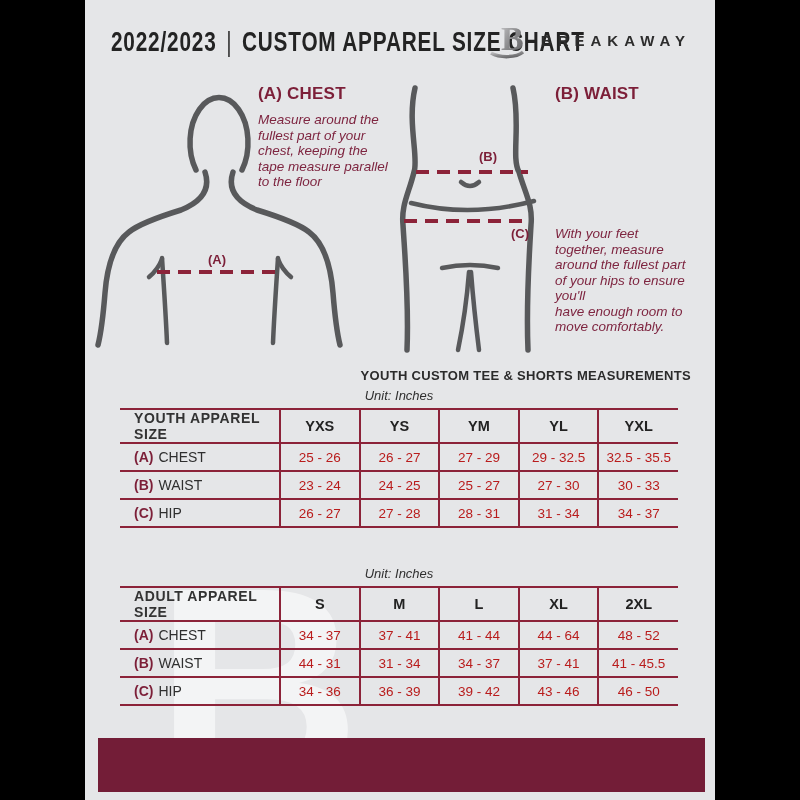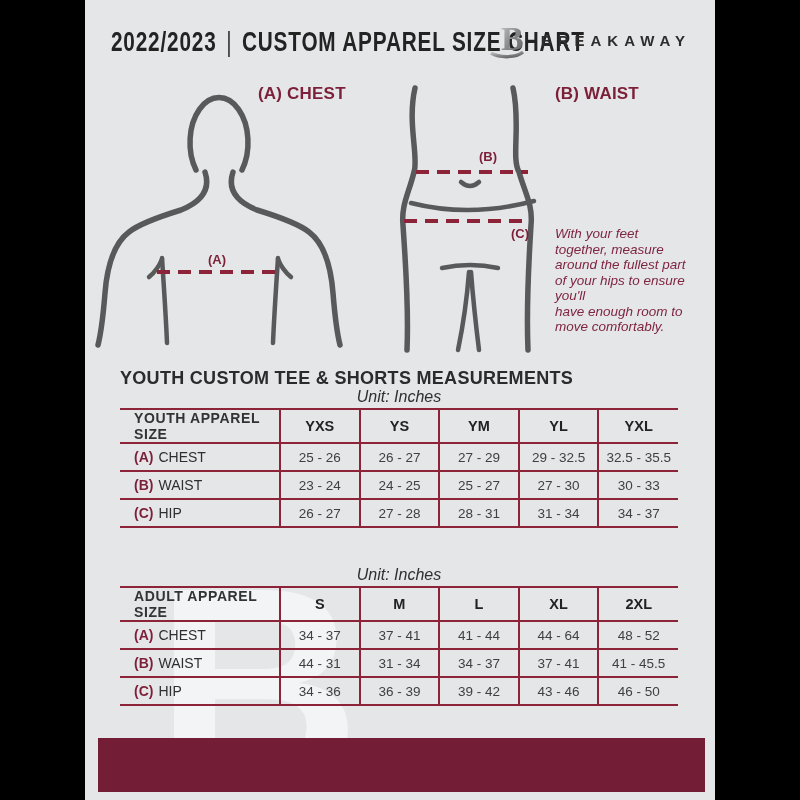--- a/index.html
+++ b/index.html
@@ -39,39 +39,39 @@
   
   .guide{position:absolute;width:150px;}
   .guide-chest{left:173px;top:84px;}
   .guide-waist{left:470px;top:84px;}
   .guide-hips{left:470px;top:218px;}
   .guide h3{font-size:17px;font-weight:700;color:var(--heading);letter-spacing:0.2px;}
   .guide p{margin-top:8px;font-size:13.5px;font-style:italic;line-height:15.5px;
     color:var(--body-text);white-space:pre-line;}
 
   
-  .sec-title{position:absolute;left:35px;width:558px;text-align:left;font-size:18px;
+  .sec-title{position:absolute;left:48px;width:558px;text-align:right;font-size:13px;
     font-weight:700;color:var(--text-dark);letter-spacing:0.3px;}
-  .sec-unit{position:absolute;left:35px;width:558px;text-align:center;font-size:16px;
+  .sec-unit{position:absolute;left:35px;width:558px;text-align:center;font-size:13px;
     font-style:italic;color:#2f2f2f;}
   .t1-title{top:368px;} .t1-unit{top:388px;}
   .t2-title{top:546px;} .t2-unit{top:566px;}
 
   
   .size-table{position:absolute;left:35px;border-collapse:collapse;table-layout:fixed;width:558px;background:transparent;}
   .table-youth{top:408px;} .table-adult{top:586px;}
   .size-table col.c-label{width:160px;}
   .size-table col.c-size{width:79.6px;}
   .size-table th,.size-table td{border-top:2px solid var(--line);padding:0;}
   .size-table th:not(:first-child),.size-table td:not(:first-child){border-left:2px solid var(--line);}
   .size-table tr:last-child td{border-bottom:2px solid var(--line);}
   .size-table th{height:34px;font-size:14.5px;font-weight:700;color:#222;text-align:center;}
   .size-table th.label-col{font-weight:700;font-size:14px;text-align:left;padding-left:14px;
     letter-spacing:0.6px;color:#333;}
-  .size-table td{height:28px;font-size:13.5px;color:#404040;text-align:center;}
+  .size-table td{height:28px;font-size:13.5px;color:#b91c1c;text-align:center;}
   .size-table td.label-col{text-align:left;padding-left:14px;font-size:14px;color:#2f2f2f;}
   .size-table td.label-col .pfx{font-weight:700;color:var(--heading);margin-right:5px;}
 
   
   .footer-bar{position:absolute;left:13px;top:738px;width:607px;height:54px;background:var(--maroon);}
 </style>
 </head>
 <body>
 
 <div class="black-bar bar-left"></div>
@@ -124,20 +124,25 @@
       <path class="outline" d="M74 194 C 72 220 68 248 63 272"></path>
       <path class="outline" d="M76 194 C 78 220 81 248 84 272"></path>
       <path class="dash" d="M21 94 L 133 94"></path>
       <text class="marker" x="93" y="83" text-anchor="middle">(B)</text>
       <path class="dash" d="M9 143 L 135 143"></path>
       <text class="marker" x="125" y="160" text-anchor="middle">(C)</text>
     </svg>
 
     <div class="guide guide-chest">
       <h3>(A) CHEST</h3>
+      <p>Measure around the
+fullest part of your
+chest, keeping the
+tape measure parallel
+to the floor</p>
     </div>
     <div class="guide guide-waist">
       <h3>(B) WAIST</h3>
     </div>
     <div class="guide guide-hips">
       <p>With your feet
 together, measure
 around the fullest part
 of your hips to ensure
 you'll

